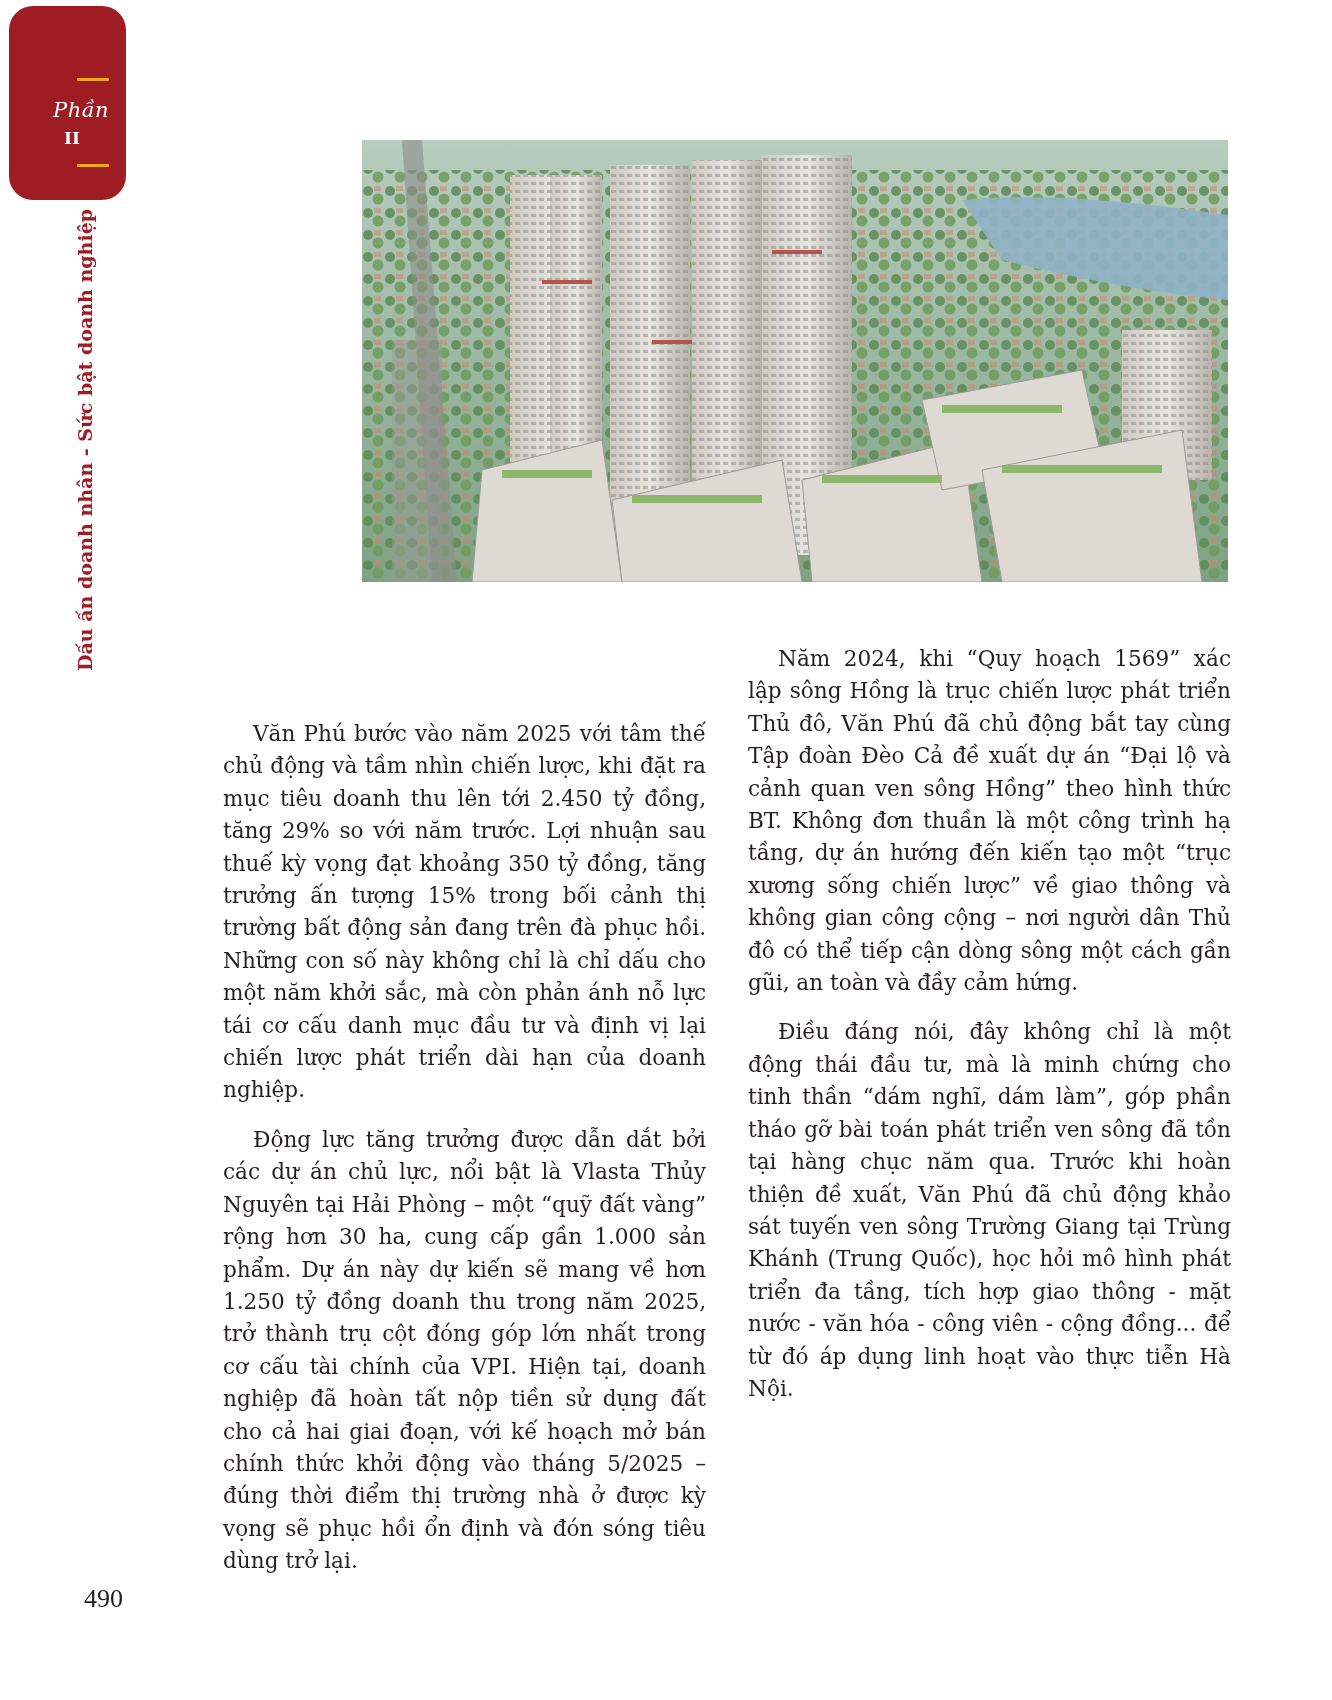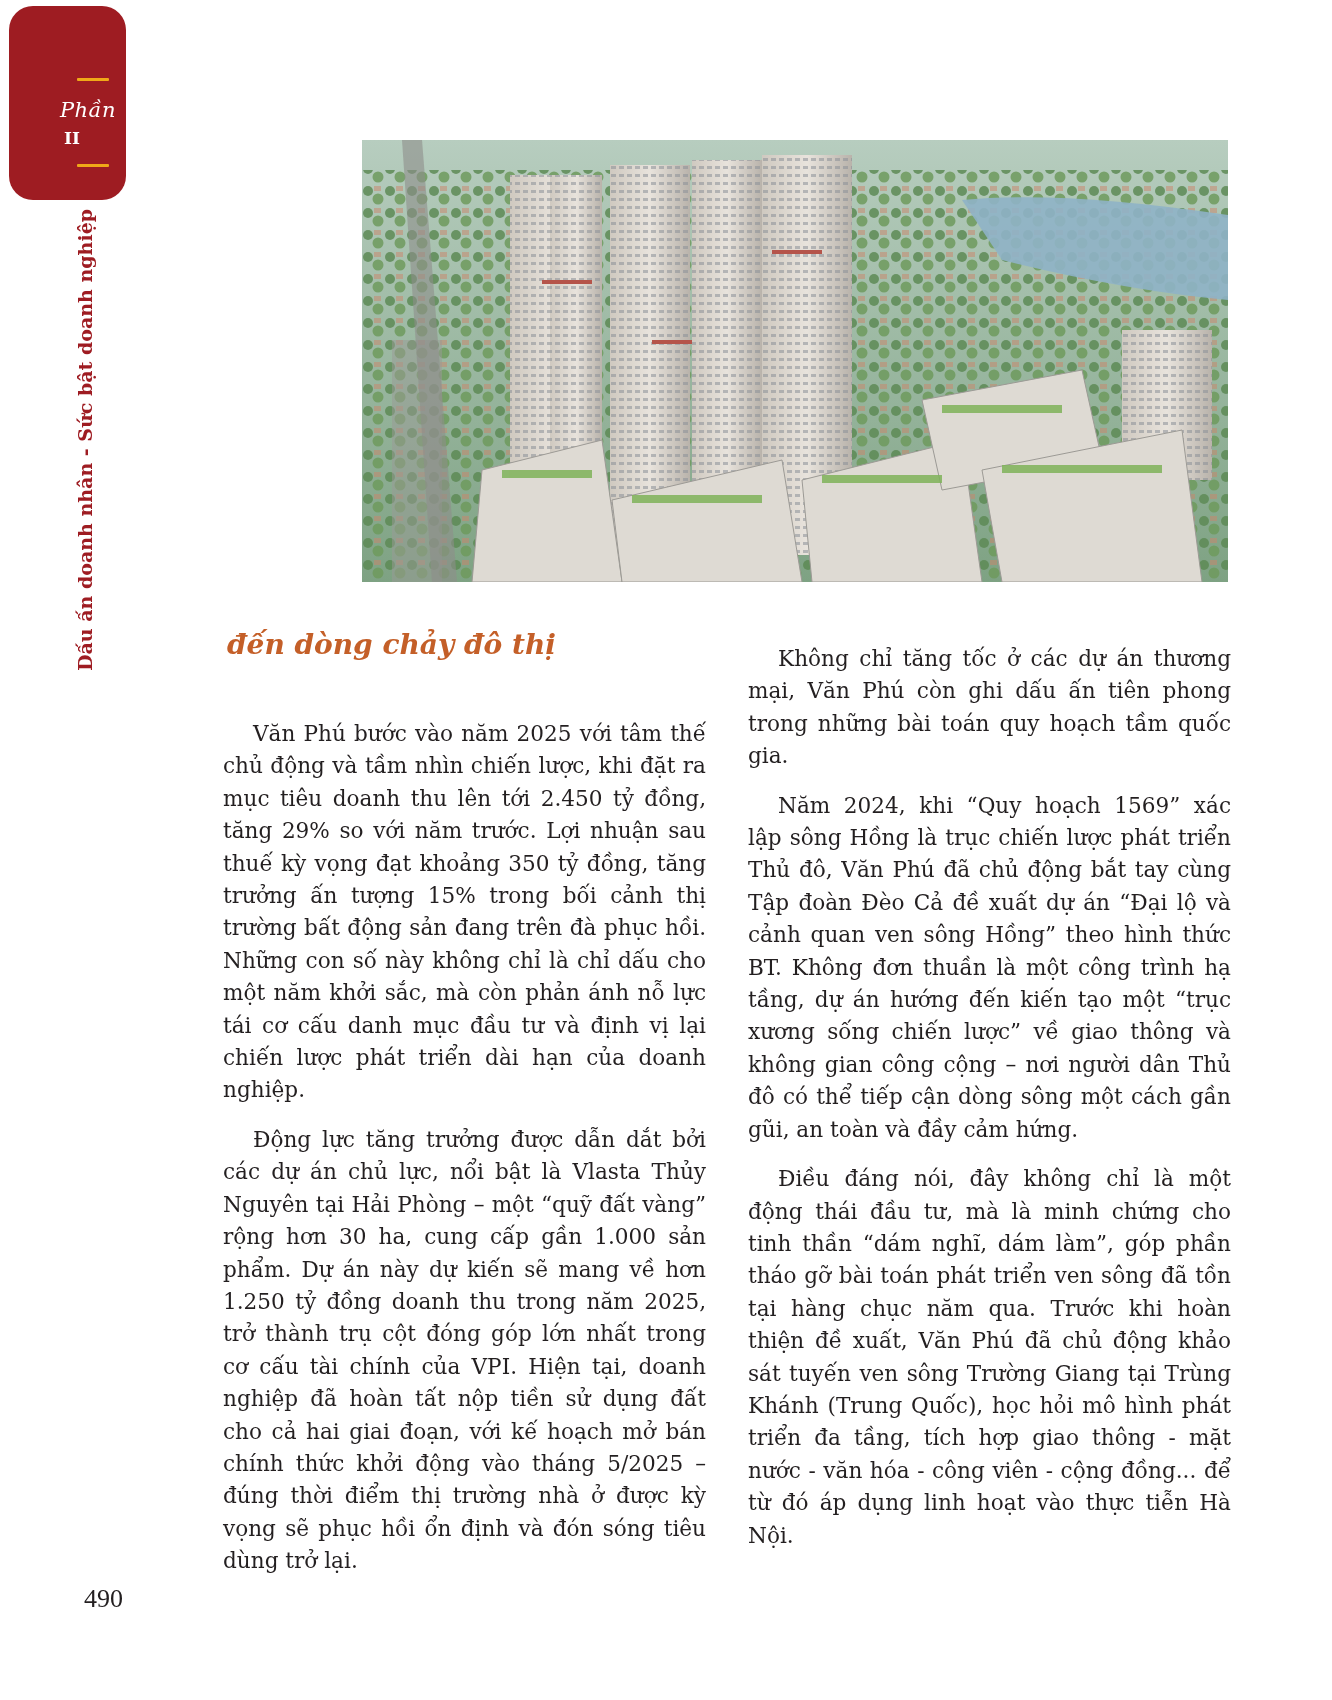--- a/index.html
+++ b/index.html
@@ -5,21 +5,21 @@
   html, body { margin: 0; padding: 0; background: #ffffff; }
   body { width: 1332px; height: 1700px; position: relative; overflow: hidden;
          font-family: "DejaVu Serif", serif; color: #231f20; }
 
   
   .section-tab { position: absolute; left: 9px; top: 6px; width: 117px; height: 194px;
                  background: #9e1c22; border-radius: 24px; }
   .tab-line { position: absolute; left: 68px; width: 32px; height: 3px; background: #f0a818; border-radius: 1px; }
   .tab-line.top { top: 72px; }
   .tab-line.bottom { top: 158px; }
-  .tab-script { position: absolute; left: 44px; top: 92px; width: 70px; text-align: center;
+  .tab-script { position: absolute; left: 44px; top: 92px; width: 70px; 
                 font-family: "DejaVu Serif", serif; font-style: italic; font-size: 21px; color: #ffffff;
                 letter-spacing: 0.5px; }
   .tab-numeral { position: absolute; left: 28px; top: 122px; width: 70px; text-align: center;
                  font-family: "DejaVu Serif", serif; font-weight: bold; font-size: 17px; color: #ffffff; }
 
   
   .running-head { position: absolute; left: 85px; top: 440px; transform: translate(-50%, -50%) rotate(-90deg);
                   white-space: nowrap; font-family: "DejaVu Serif", serif; font-weight: bold; font-size: 19px;
                   color: #9e1c22; }
 
@@ -113,27 +113,25 @@
       <rect x="270" y="355" width="130" height="8"></rect>
       <rect x="460" y="335" width="120" height="8"></rect>
       <rect x="580" y="265" width="120" height="8"></rect>
       <rect x="640" y="325" width="160" height="8"></rect>
     </g>
     <path d="M60 0 L95 442 L70 442 L40 0 Z" fill="#8d8d8a" opacity="0.6"></path>
   </svg>
 </div>
 
 <h2 class="headline">
-  <span>đến dòng chảy đô thị</span>
 </h2>
 
 <div class="column left">
   <p>Văn Phú bước vào năm 2025 với tâm thế chủ động và tầm nhìn chiến lược, khi đặt ra mục tiêu doanh thu lên tới 2.450 tỷ đồng, tăng 29% so với năm trước. Lợi nhuận sau thuế kỳ vọng đạt khoảng 350 tỷ đồng, tăng trưởng ấn tượng 15% trong bối cảnh thị trường bất động sản đang trên đà phục hồi. Những con số này không chỉ là chỉ dấu cho một năm khởi sắc, mà còn phản ánh nỗ lực tái cơ cấu danh mục đầu tư và định vị lại chiến lược phát triển dài hạn của doanh nghiệp.</p>
   <p>Động lực tăng trưởng được dẫn dắt bởi các dự án chủ lực, nổi bật là Vlasta Thủy Nguyên tại Hải Phòng – một “quỹ đất vàng” rộng hơn 30 ha, cung cấp gần 1.000 sản phẩm. Dự án này dự kiến sẽ mang về hơn 1.250 tỷ đồng doanh thu trong năm 2025, trở thành trụ cột đóng góp lớn nhất trong cơ cấu tài chính của VPI. Hiện tại, doanh nghiệp đã hoàn tất nộp tiền sử dụng đất cho cả hai giai đoạn, với kế hoạch mở bán chính thức khởi động vào tháng 5/2025 – đúng thời điểm thị trường nhà ở được kỳ vọng sẽ phục hồi ổn định và đón sóng tiêu dùng trở lại.</p>
 </div>
 
 <div class="column right">
-  <p>Không chỉ tăng tốc ở các dự án thương mại, Văn Phú còn ghi dấu ấn tiên phong trong những bài toán quy hoạch tầm quốc gia.</p>
   <p>Năm 2024, khi “Quy hoạch 1569” xác lập sông Hồng là trục chiến lược phát triển Thủ đô, Văn Phú đã chủ động bắt tay cùng Tập đoàn Đèo Cả đề xuất dự án “Đại lộ và cảnh quan ven sông Hồng” theo hình thức BT. Không đơn thuần là một công trình hạ tầng, dự án hướng đến kiến tạo một “trục xương sống chiến lược” về giao thông và không gian công cộng – nơi người dân Thủ đô có thể tiếp cận dòng sông một cách gần gũi, an toàn và đầy cảm hứng.</p>
   <p>Điều đáng nói, đây không chỉ là một động thái đầu tư, mà là minh chứng cho tinh thần “dám nghĩ, dám làm”, góp phần tháo gỡ bài toán phát triển ven sông đã tồn tại hàng chục năm qua. Trước khi hoàn thiện đề xuất, Văn Phú đã chủ động khảo sát tuyến ven sông Trường Giang tại Trùng Khánh (Trung Quốc), học hỏi mô hình phát triển đa tầng, tích hợp giao thông - mặt nước - văn hóa - công viên - cộng đồng... để từ đó áp dụng linh hoạt vào thực tiễn Hà Nội.</p>
 </div>
 
 <div class="page-number">490</div>
 
 </body></html>

